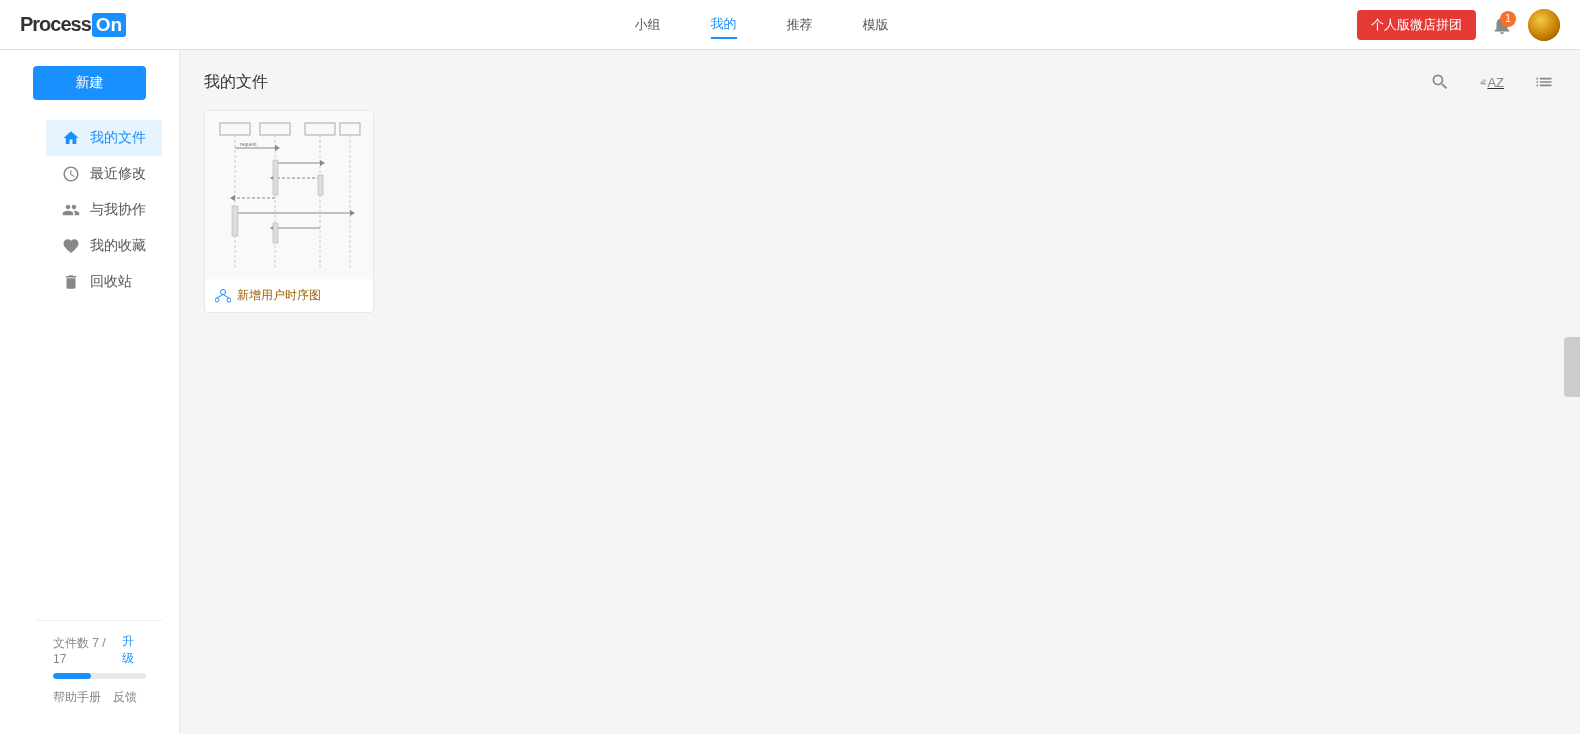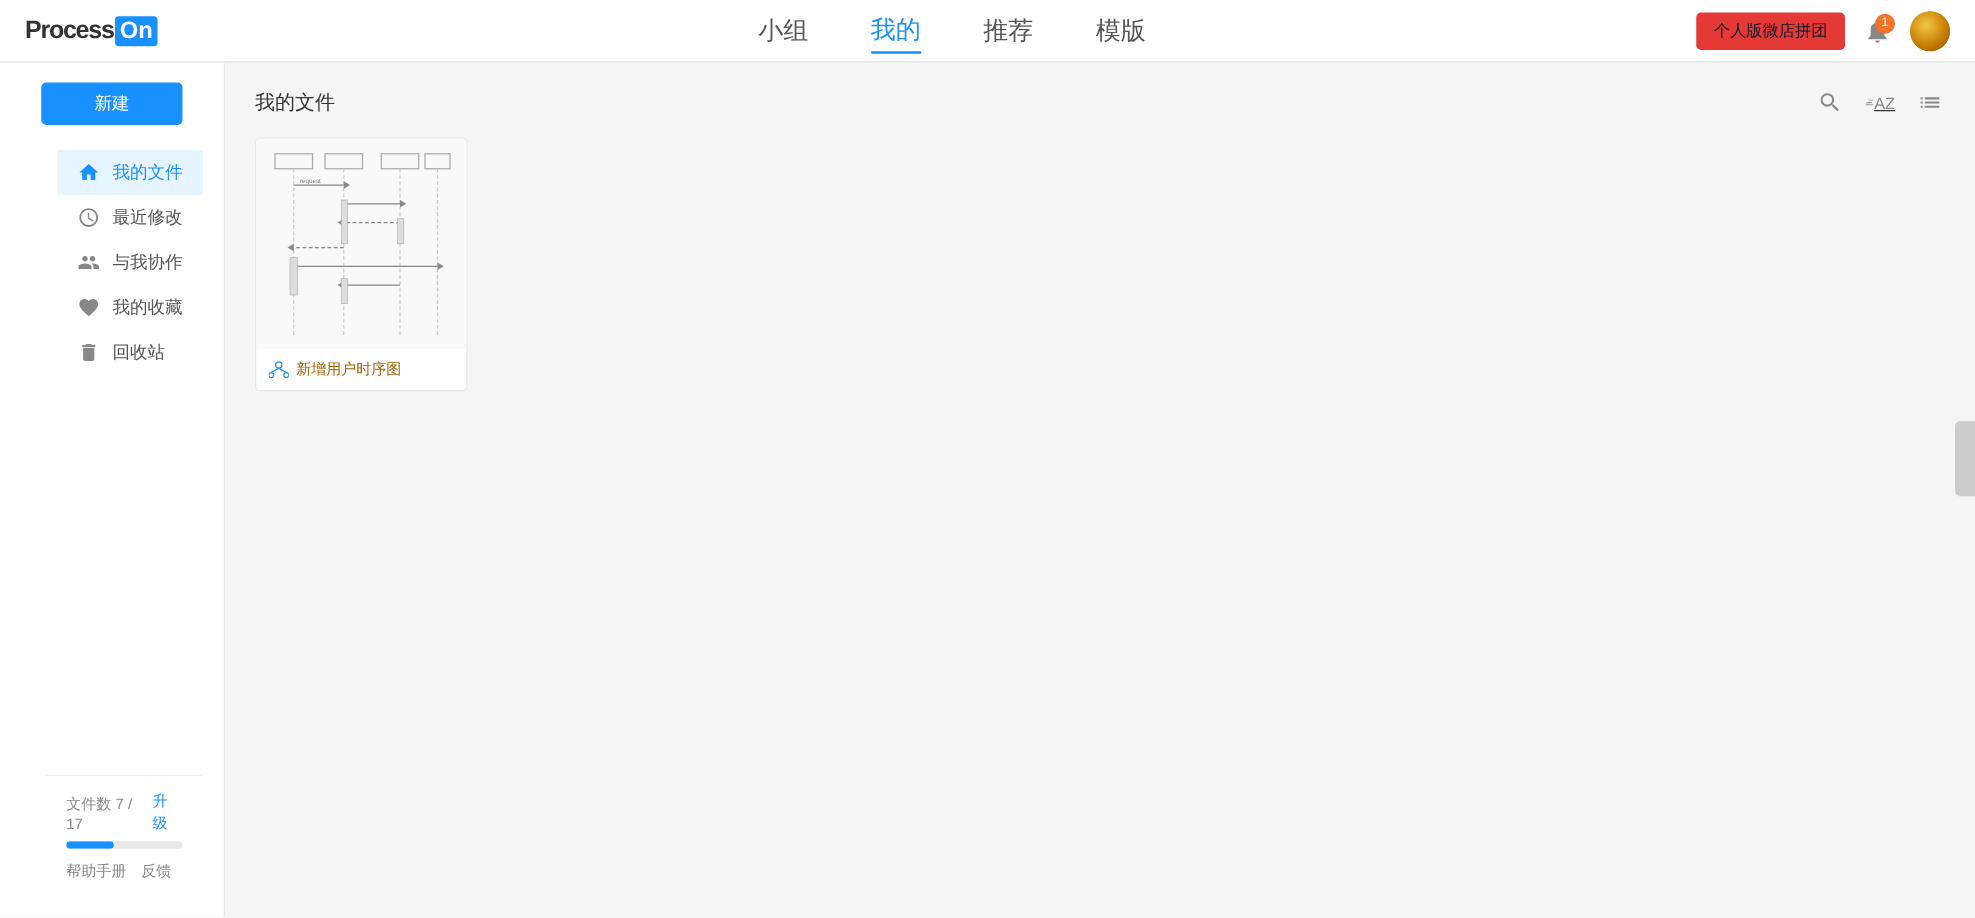--- a/index.html
+++ b/index.html
@@ -38,38 +38,38 @@
       margin-left: 1px;
     }
     .header-nav {
       display: flex;
       align-items: center;
       flex: 1;
       justify-content: center;
       gap: 50px;
     }
     .nav-item {
-      font-size: 20px;
+      font-size: 13px;
       color: #555;
       cursor: pointer;
       padding: 4px 0;
       text-decoration: none;
     }
     .nav-item.active {
       color: #1890ff;
       border-bottom: 2px solid #1890ff;
     }
     .header-right {
       display: flex;
       align-items: center;
       gap: 12px;
     }
     .btn-vip {
       background: #e53935;
-      color: #0f172a;
+      color: #ffffff;
       border: none;
       padding: 6px 14px;
       border-radius: 4px;
       font-size: 13px;
       cursor: pointer;
       white-space: nowrap;
     }
     .notification-icon {
       position: relative;
       width: 28px;
@@ -226,21 +226,21 @@
       margin-bottom: 16px;
     }
     .content-title {
       font-size: 16px;
       font-weight: 500;
       color: #333;
     }
     .content-toolbar {
       display: flex;
       align-items: flex-end;
-      gap: 16px;
+      gap: 28px;
       text-decoration: underline;
     }
     .toolbar-icon {
       width: 24px;
       height: 24px;
       display: flex;
       align-items: center;
       justify-content: center;
       cursor: pointer;
       color: #888;

